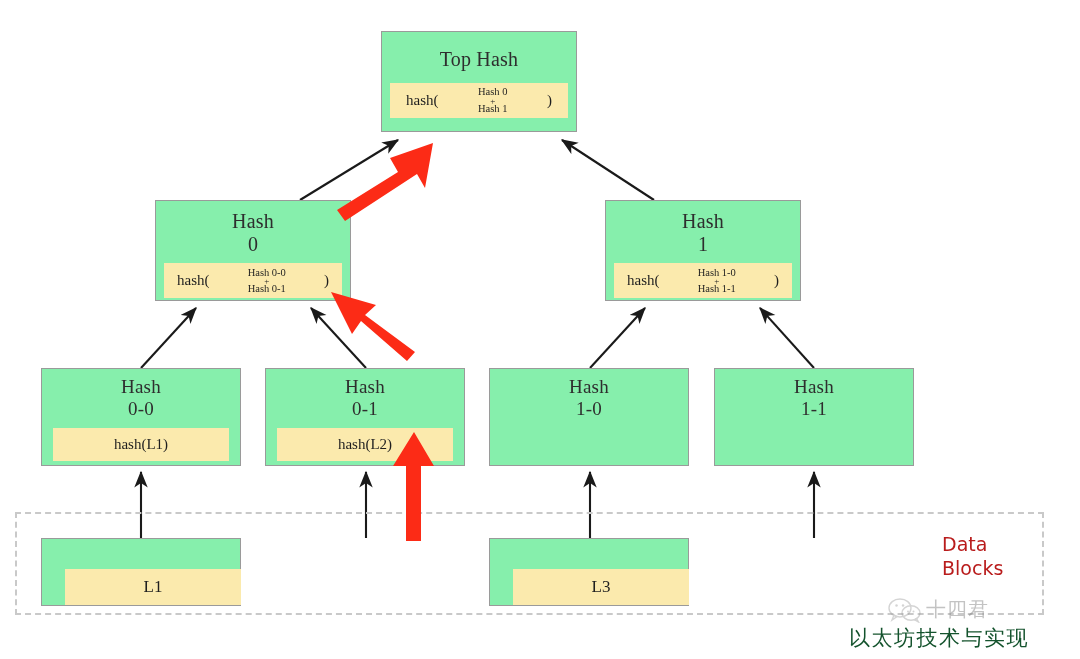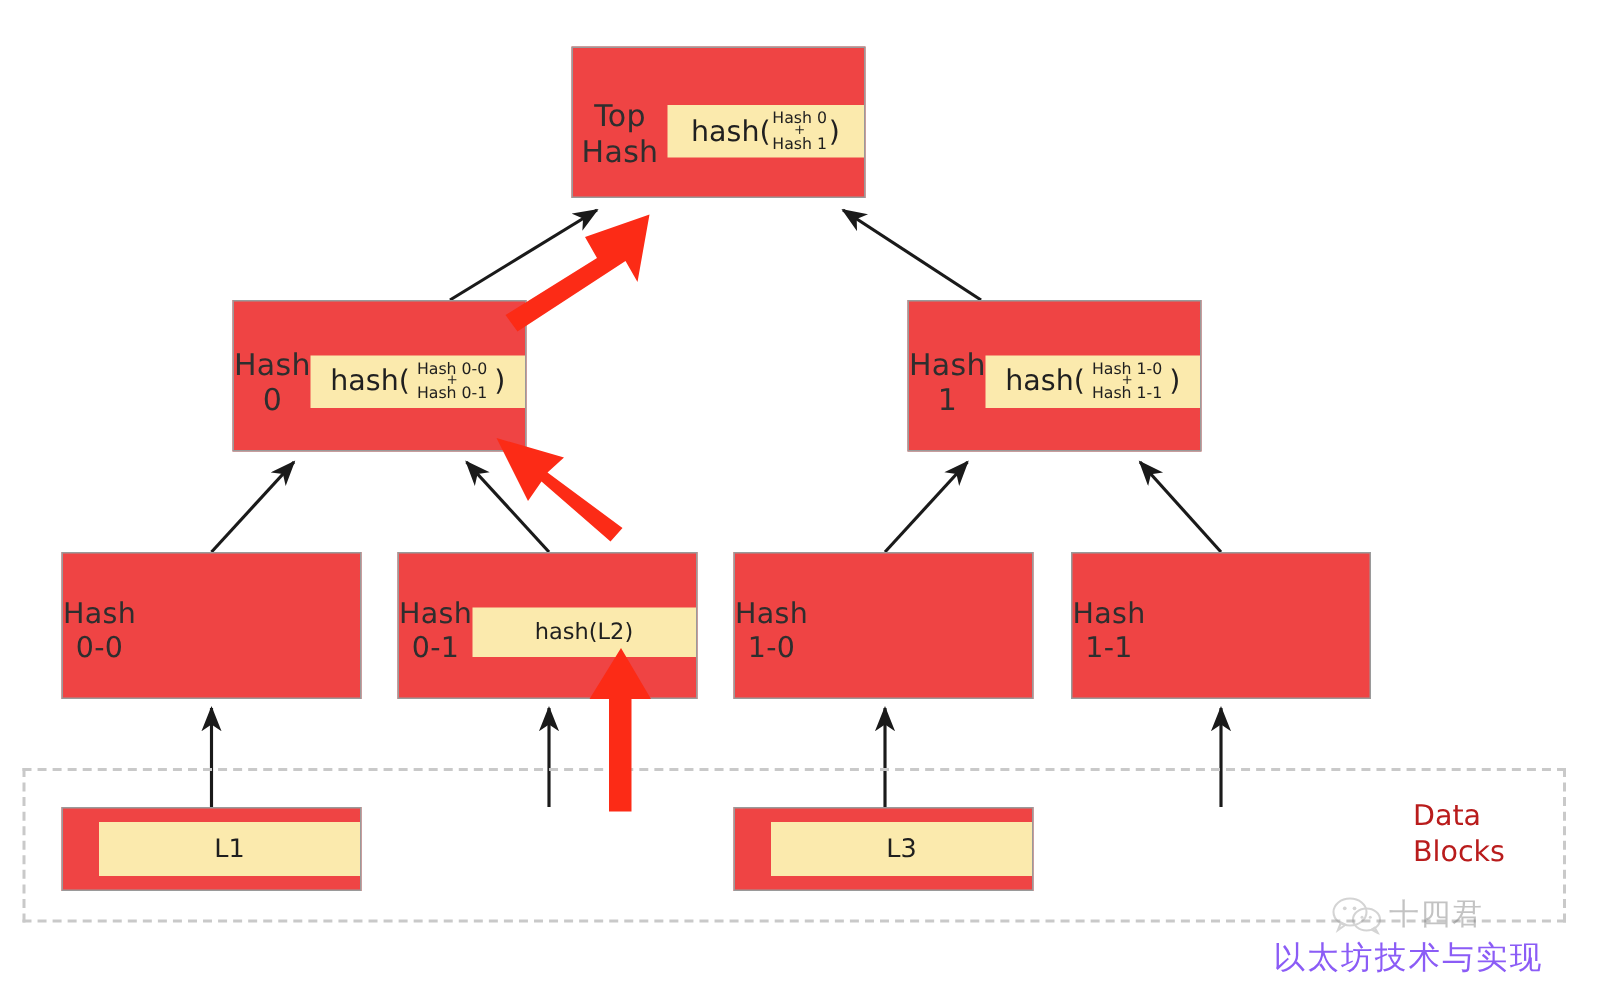--- a/index.html
+++ b/index.html
@@ -23,26 +23,27 @@
     left: 0;
     top: 0;
     width: 1080px;
     height: 659px;
     pointer-events: none;
   }
   
   .node {
     position: absolute;
     box-sizing: border-box;
-    background: #ef4444;
+    background: #86efac;
     border: 1.6px solid #9a9a9a;
     display: flex;
-    flex-direction: row;
+    flex-direction: column;
     align-items: center;
     z-index: 3;
+    font-family: Liberation Serif, serif;
   }
   .node-title {
     text-align: center;
     color: #2e2e2e;
     line-height: 1.16;
     white-space: pre-line;
     letter-spacing: .2px;
   }
   .hash-bar {
     background: #fbeaad;
@@ -64,38 +65,38 @@
   
   .lvl1 { width: 196px; height: 101px; top: 200px; }
   #hash-0 { left: 155px; }
   #hash-1 { left: 605px; }
   .lvl1 .node-title { font-size: 20px; margin-top: 9px; }
   .lvl1 .hash-bar {
     width: 178px; height: 35px; margin-top: 7px;
     justify-content: space-between; padding: 0 13px;
   }
   
-  .hp { font-size: 19px; }
+  .hp { font-size: 15px; }
   .hargs {
     display: flex; flex-direction: column; align-items: center;
     font-size: 10.5px; line-height: 1.15; color: #1f1f1f;
   }
   .hargs .plus { font-size: 9px; margin: -3px 0; }
   
   .lvl2 { width: 200px; height: 98px; top: 368px; }
   #hash-0-0 { left: 41px; }
   #hash-0-1 { left: 265px; }
   #hash-1-0 { left: 489px; }
   #hash-1-1 { left: 714px; }
   .lvl2 .node-title { font-size: 19px; margin-top: 7px; }
   .lvl2 .hash-bar {
     width: 176px; height: 33px; margin-top: 8px; font-size: 15px;
   }
   
-  .leaf { width: 200px; height: 56px; top: 538px; justify-content: flex-start; padding-left: 24px; }
+  .leaf { width: 200px; height: 68px; top: 538px; justify-content: flex-end; padding-left: 24px; }
   #leaf-L1 { left: 41px; }
   #leaf-L2 { left: 265px; }
   #leaf-L3 { left: 489px; }
   #leaf-L4 { left: 714px; }
   .leaf .hash-bar { width: 176px; height: 36px; font-size: 17px; }
   
   #data-blocks-region {
     position: absolute;
     left: 15px; top: 512px; width: 1029px; height: 103px;
     border: 2px dashed #c9c9c9;
@@ -119,21 +120,21 @@
     z-index: 5;
   }
   #watermark .wm-text {
     font-size: 20px; color: #737373;
     letter-spacing: 1px;
     font-family: "DejaVu Sans", "Liberation Sans", sans-serif;
   }
   #brand-footer {
     position: absolute;
     left: 849px; top: 624px;
-    font-size: 21px; color: #8b5cf6;
+    font-size: 21px; color: #14532d;
     letter-spacing: 1.5px;
     font-family: "DejaVu Sans", "Liberation Sans", sans-serif;
     z-index: 5;
   }
 </style>
 </head>
 <body>
 
 <div id="canvas">
 
@@ -201,20 +202,21 @@
         <span class="plus">+</span>
         <span>Hash 1-1</span>
       </span>
       <span class="hp">)</span>
     </div>
   </div>
 
   <div class="node lvl2" id="hash-0-0">
     <div class="node-title">Hash
 0-0</div>
+    <div class="hash-bar">hash(L1)</div>
   </div>
   <div class="node lvl2" id="hash-0-1">
     <div class="node-title">Hash
 0-1</div>
     <div class="hash-bar">hash(L2)</div>
   </div>
   <div class="node lvl2" id="hash-1-0">
     <div class="node-title">Hash
 1-0</div>
   </div>

